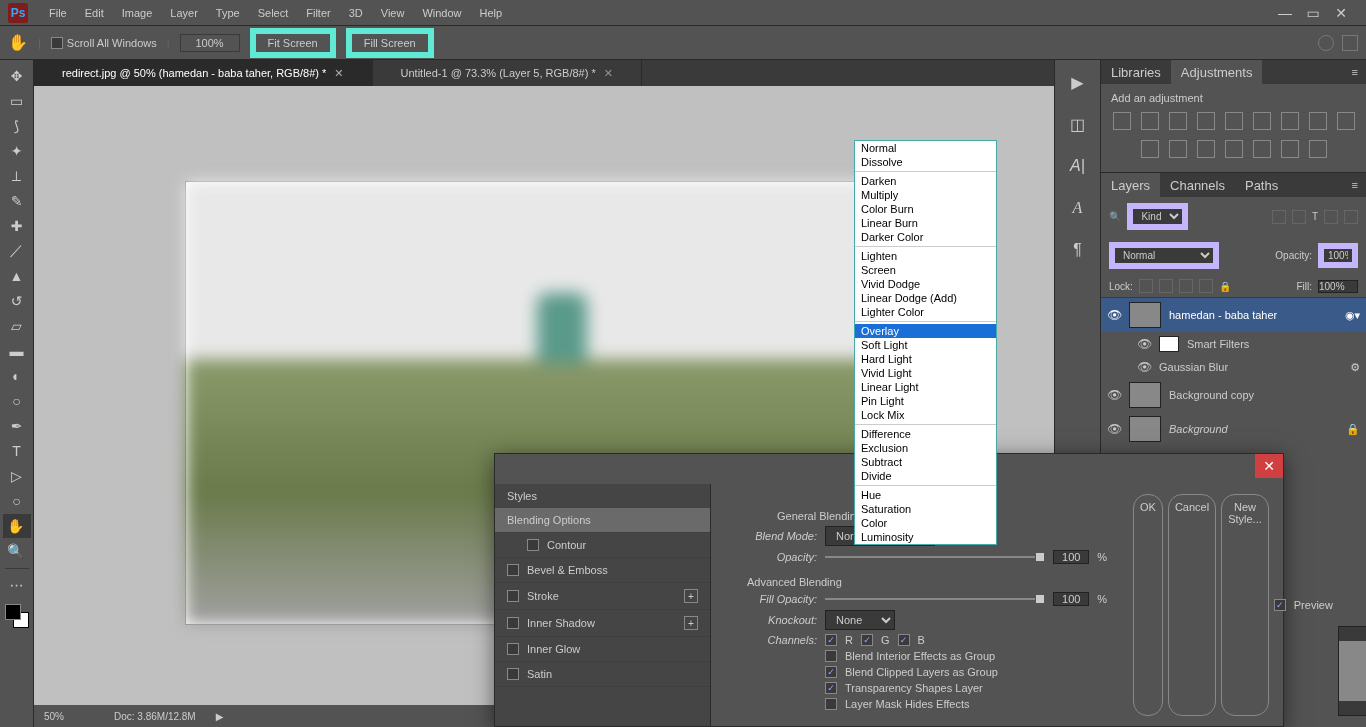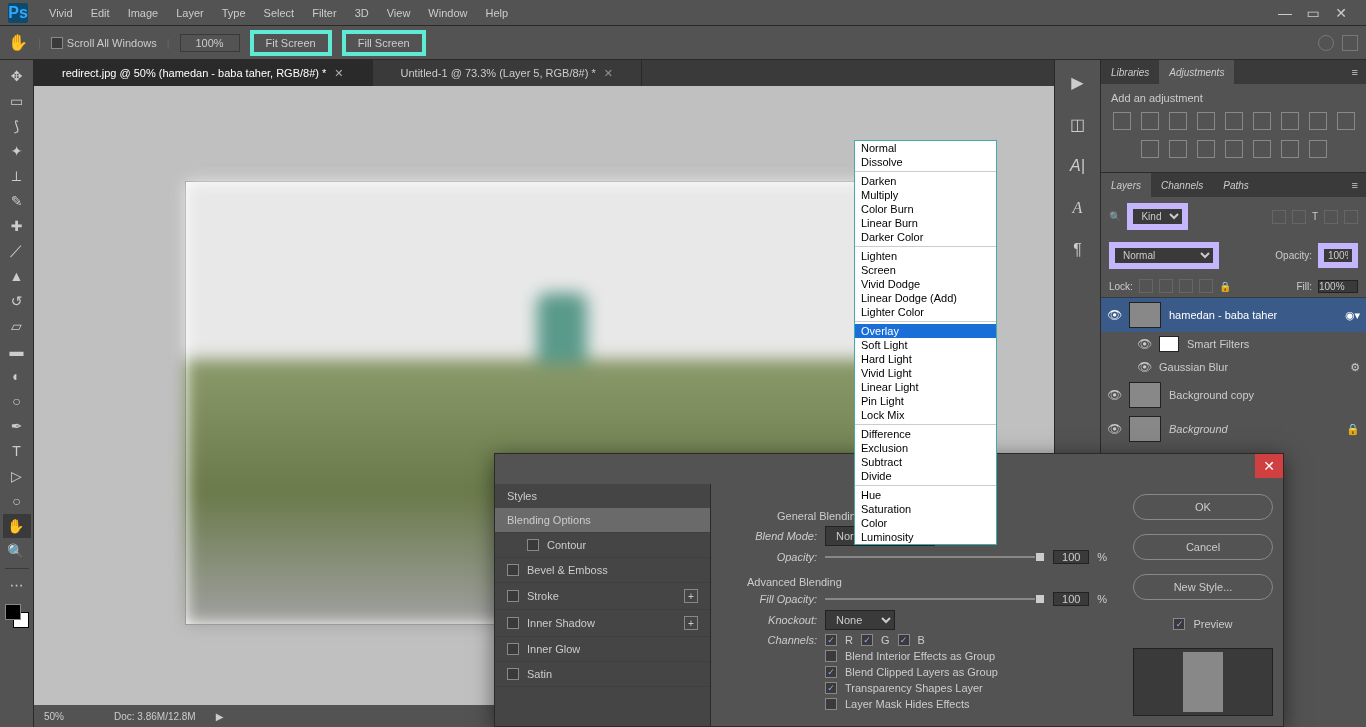--- a/index.html
+++ b/index.html
@@ -1,26 +1,26 @@
 <!DOCTYPE html>
 <html><head>
 <meta charset="utf-8">
 <style>
 * { margin: 0; padding: 0; box-sizing: border-box; font-family: "Segoe UI", Tahoma, sans-serif; }
 body { background: #535353; width: 1366px; height: 727px; overflow: hidden; font-size: 11px; color: #ccc; }
 .menubar { height: 26px; background: #535353; display: flex; align-items: center; padding: 0 8px; border-bottom: 1px solid #2a2a2a; }
-.ps-logo { width: 20px; height: 20px; background: #0c4a6e; color: #31a8ff; display: flex; align-items: center; justify-content: center; font-weight: bold; font-size: 16px; border-radius: 2px; margin-right: 12px; }
+.ps-logo { width: 20px; height: 20px; background: #7f1d1d; color: #31a8ff; display: flex; align-items: center; justify-content: center; font-weight: bold; font-size: 12px; border-radius: 2px; margin-right: 12px; }
 .menu-item { padding: 4px 9px; cursor: pointer; }
 .win-controls { margin-left: auto; display: flex; gap: 14px; padding-right: 10px; }
 .win-btn { width: 14px; height: 14px; display: flex; align-items: center; justify-content: center; cursor: pointer; font-size: 14px; }
 .optbar { height: 34px; background: #535353; display: flex; align-items: center; padding: 0 8px; gap: 10px; border-bottom: 1px solid #2a2a2a; }
 .hand-ico { width: 20px; height: 20px; display: flex; align-items: center; justify-content: center; font-size: 16px; }
 .chk { display: flex; align-items: center; gap: 4px; }
 .chkbox { width: 12px; height: 12px; border: 1px solid #888; background: #3a3a3a; }
-.opt-btn { padding: 3px 12px; border: 4px solid #5eead4; background: #535353; color: #ccc; cursor: pointer; font-size: 11px; }
+.opt-btn { padding: 3px 12px; border: 6px solid #5eead4; background: #535353; color: #ccc; cursor: pointer; font-size: 11px; }
 .opt-input { width: 60px; padding: 2px 6px; background: #535353; border: 1px solid #3a3a3a; color: #ccc; text-align: center; font-size: 11px; }
 .optbar-right { margin-left: auto; display: flex; gap: 8px; align-items: center; }
 .icon-sm { width: 16px; height: 16px; border: 1px solid #777; }
 .main { display: flex; height: 667px; }
 .toolbar { width: 34px; background: #535353; border-right: 1px solid #2a2a2a; display: flex; flex-direction: column; align-items: center; padding-top: 4px; }
 .tool { width: 28px; height: 24px; display: flex; align-items: center; justify-content: center; cursor: pointer; margin-bottom: 1px; font-size: 14px; }
 .tool.active { background: #3a3a3a; }
 .tool-divider { width: 24px; height: 1px; background: #3a3a3a; margin: 4px 0; }
 .swatches { margin-top: 4px; position: relative; width: 28px; height: 28px; }
 .sw-b { position: absolute; width: 16px; height: 16px; background: #fff; border: 1px solid #000; right: 2px; bottom: 2px; }
@@ -33,21 +33,21 @@
 .canvas-area { flex: 1; background: #c0c0c0; position: relative; overflow: hidden; }
 .canvas-shadow { position: absolute; left: 152px; top: 96px; width: 732px; height: 442px; background: #fff; box-shadow: 0 0 0 1px #999; }
 .canvas-img { width: 100%; height: 100%; background: linear-gradient(to bottom, #e8e8e8 0%, #e8e8e8 40%, #8a9a6a 40%, #7a8a5a 55%, #6a7a4a 70%, #a0a0a0 100%); filter: blur(8px); position: relative; overflow: hidden; }
 .tower { position: absolute; left: 48%; top: 25%; width: 50px; height: 70px; background: #5a9a8a; border-radius: 10px 10px 4px 4px; filter: blur(2px); }
 .statusbar { height: 22px; background: #535353; display: flex; align-items: center; padding: 0 10px; gap: 20px; font-size: 10px; }
 .zoom-input { width: 50px; background: #535353; border: none; color: #ccc; font-size: 10px; }
 .right-rail { width: 46px; background: #535353; border-left: 1px solid #2a2a2a; display: flex; flex-direction: column; align-items: center; padding-top: 8px; gap: 14px; }
 .rail-btn { width: 28px; height: 28px; display: flex; align-items: center; justify-content: center; cursor: pointer; font-size: 16px; }
 .panels { width: 266px; background: #535353; border-left: 1px solid #2a2a2a; display: flex; flex-direction: column; }
 .panel-tabs { display: flex; height: 24px; background: #3a3a3a; align-items: stretch; }
-.panel-tab { padding: 8px 10px; display: flex; align-items: center; font-size: 10px; cursor: pointer; font-style: italic; }
+.panel-tab { padding: 8px 10px; display: flex; align-items: center; font-size: 13px; cursor: pointer; }
 .panel-tab.active { background: #535353; }
 .panel-menu { margin-left: auto; padding: 0 8px; display: flex; align-items: center; cursor: pointer; }
 .adj-panel { padding: 8px 10px; border-bottom: 1px solid #2a2a2a; }
 .adj-title { font-size: 11px; margin-bottom: 8px; }
 .adj-icons { display: flex; flex-wrap: wrap; gap: 10px; margin-bottom: 6px; justify-content: center; }
 .adj-ico { width: 18px; height: 18px; border: 1px solid #888; cursor: pointer; }
 .layers-panel { flex: 1; display: flex; flex-direction: column; }
 .layers-ctl { padding: 6px 8px; display: flex; align-items: center; gap: 6px; font-size: 10px; }
 .layers-ctl select, .layers-ctl input { background: #3a3a3a; border: 6px solid #c4b5fd; color: #ccc; font-size: 10px; padding: 1px 4px; }
 .lock-row { padding: 4px 8px; display: flex; align-items: center; gap: 6px; font-size: 10px; border-bottom: 1px solid #3a3a3a; }
@@ -71,37 +71,37 @@
 .dlg-center { flex: 1; padding: 10px 16px; font-size: 11px; margin-top: 30px; }
 .dlg-center .section-title { text-align: center; margin-bottom: 4px; }
 .dlg-row { display: flex; align-items: center; gap: 8px; margin: 4px 0; }
 .dlg-label { width: 90px; text-align: right; font-style: italic; }
 .dlg-select { background: #3a3a3a; border: 1px solid #222; color: #ccc; padding: 2px 6px; width: 110px; font-size: 11px; }
 .dlg-slider { flex: 1; height: 2px; background: #888; position: relative; }
 .dlg-slider-thumb { position: absolute; right: 0; top: -4px; width: 10px; height: 10px; background: #ccc; border: 1px solid #555; }
 .dlg-num { width: 36px; background: #3a3a3a; border: 1px solid #222; color: #ccc; text-align: center; font-size: 11px; }
 .dlg-chk { width: 12px; height: 12px; border: 1px solid #888; background: #3a3a3a; display: inline-flex; align-items: center; justify-content: center; font-size: 9px; }
 .dlg-chk.on::after { content: "✓"; color: #88aaff; }
-.dlg-right { width: 160px; padding: 10px; margin-top: 30px; display: flex; flex-direction: column; gap: 14px; }
+.dlg-right { width: 160px; padding: 10px; margin-top: 30px; display: flex; flex-direction: row; gap: 5px; }
 .dlg-btn { padding: 6px; border: 1px solid #888; border-radius: 14px; text-align: center; cursor: pointer; font-size: 11px; }
 .dlg-preview { margin-top: auto; width: 100%; height: 90px; background: #3a3a3a; border: 1px solid #222; display: flex; align-items: center; justify-content: center; }
 .dlg-preview-inner { width: 40px; height: 60px; background: #888; }
 
 .dropdown { position: absolute; left: 854px; top: 140px; width: 143px; background: #fff; color: #000; border: 1px solid #4aa; z-index: 200; font-size: 11px; }
 .dd-item { padding: 1px 6px; cursor: pointer; }
 .dd-item.sel { background: #1a6ed8; color: #fff; }
 .dd-sep { height: 1px; background: #ccc; margin: 2px 0; }
 </style>
 </head>
 <body>
 
 <div class="menubar">
   <div class="ps-logo">Ps</div>
   <div id="menu-items" style="display: flex;">
-      <div class="menu-item">Vivid</div>
+      <div class="menu-item">File</div>
       <div class="menu-item">Edit</div>
       <div class="menu-item">Image</div>
       <div class="menu-item">Layer</div>
       <div class="menu-item">Type</div>
       <div class="menu-item">Select</div>
       <div class="menu-item">Filter</div>
       <div class="menu-item">3D</div>
       <div class="menu-item">View</div>
       <div class="menu-item">Window</div>
       <div class="menu-item">Help</div>

